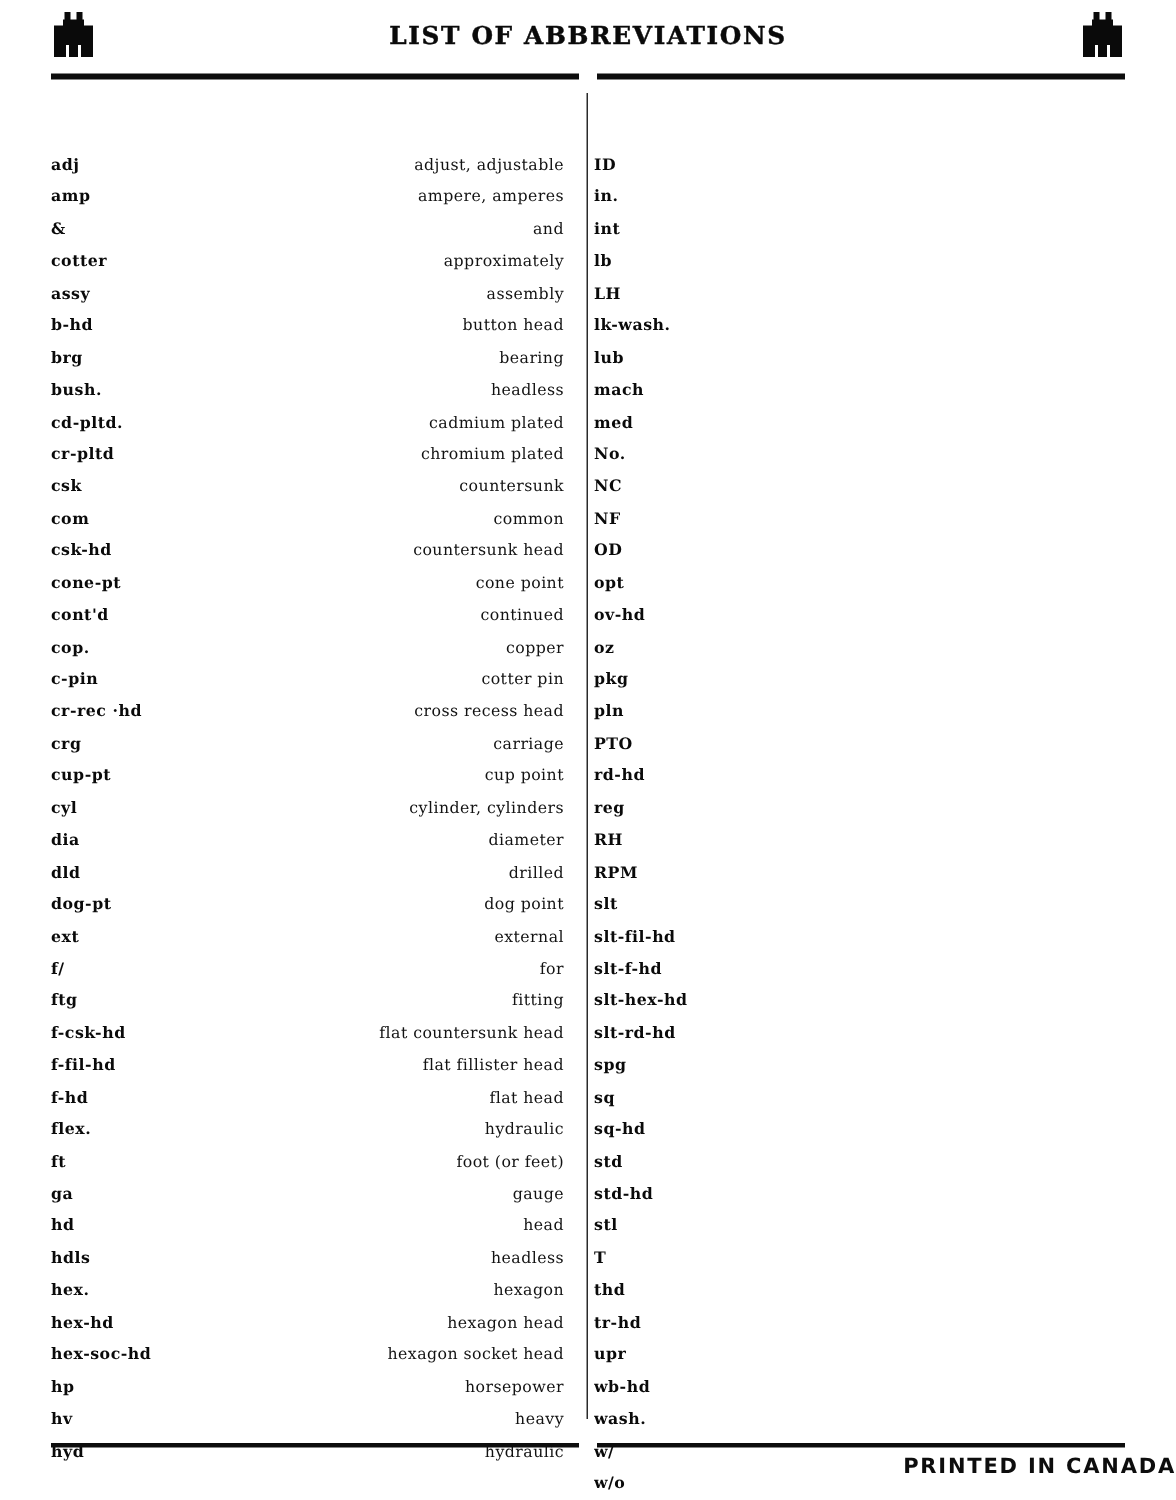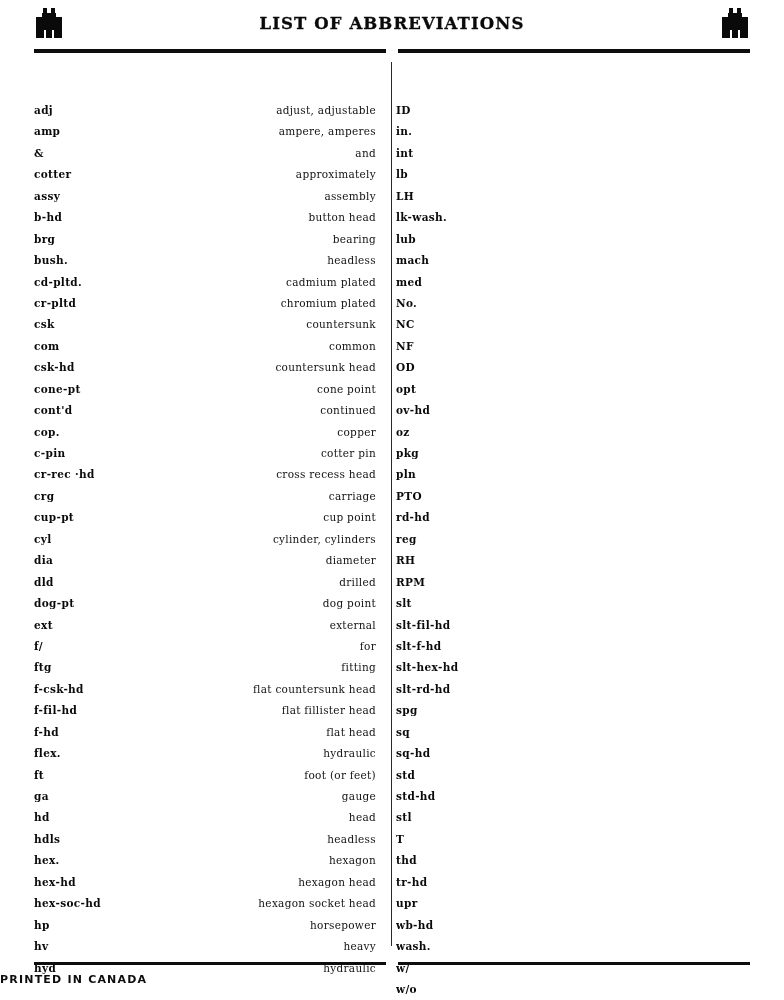--- a/index.html
+++ b/index.html
@@ -148,24 +148,24 @@
     height: 5px;
     display: flex;
     align-items: center;
   }
   .footer-rule-row .rule-seg { height: 3.5px; }
   .footer-text {
     position: absolute;
     left: 0;
     right: 0;
     bottom: 14px;
-    text-align: left;
+    text-align: right;
     font-family: "DejaVu Sans", "Liberation Sans", sans-serif;
     font-weight: bold;
-    font-size: 11px;
+    font-size: 14px;
     letter-spacing: 1.2px;
     color: #0d0d0d;
   }
 
   
   .page { filter: none; }
 </style>
 </head>
 <body>
 

